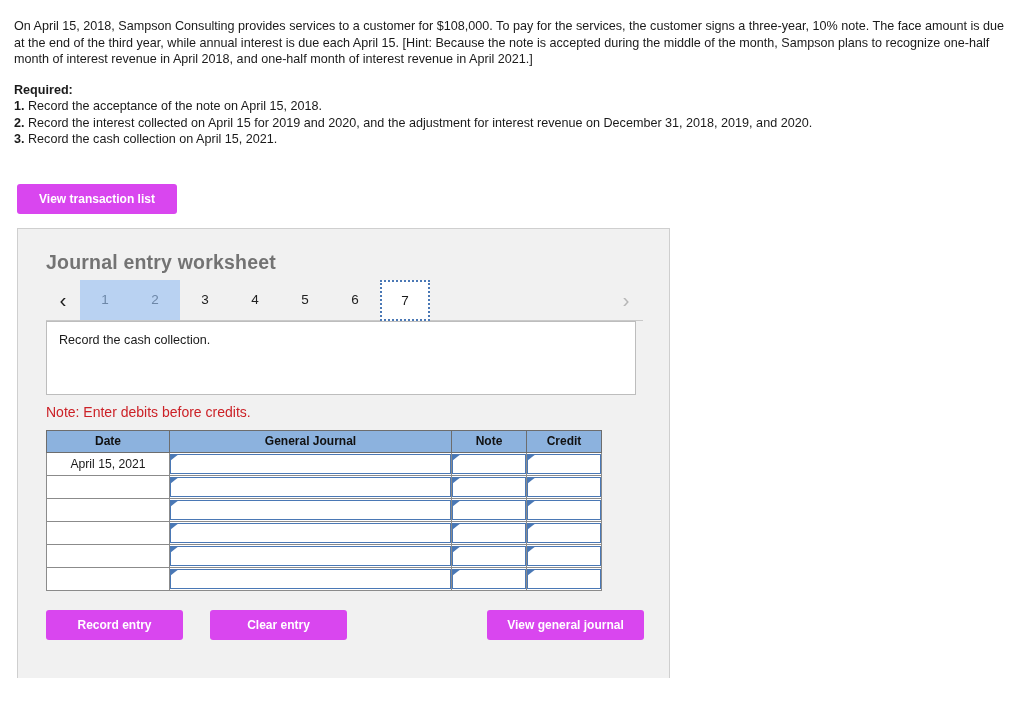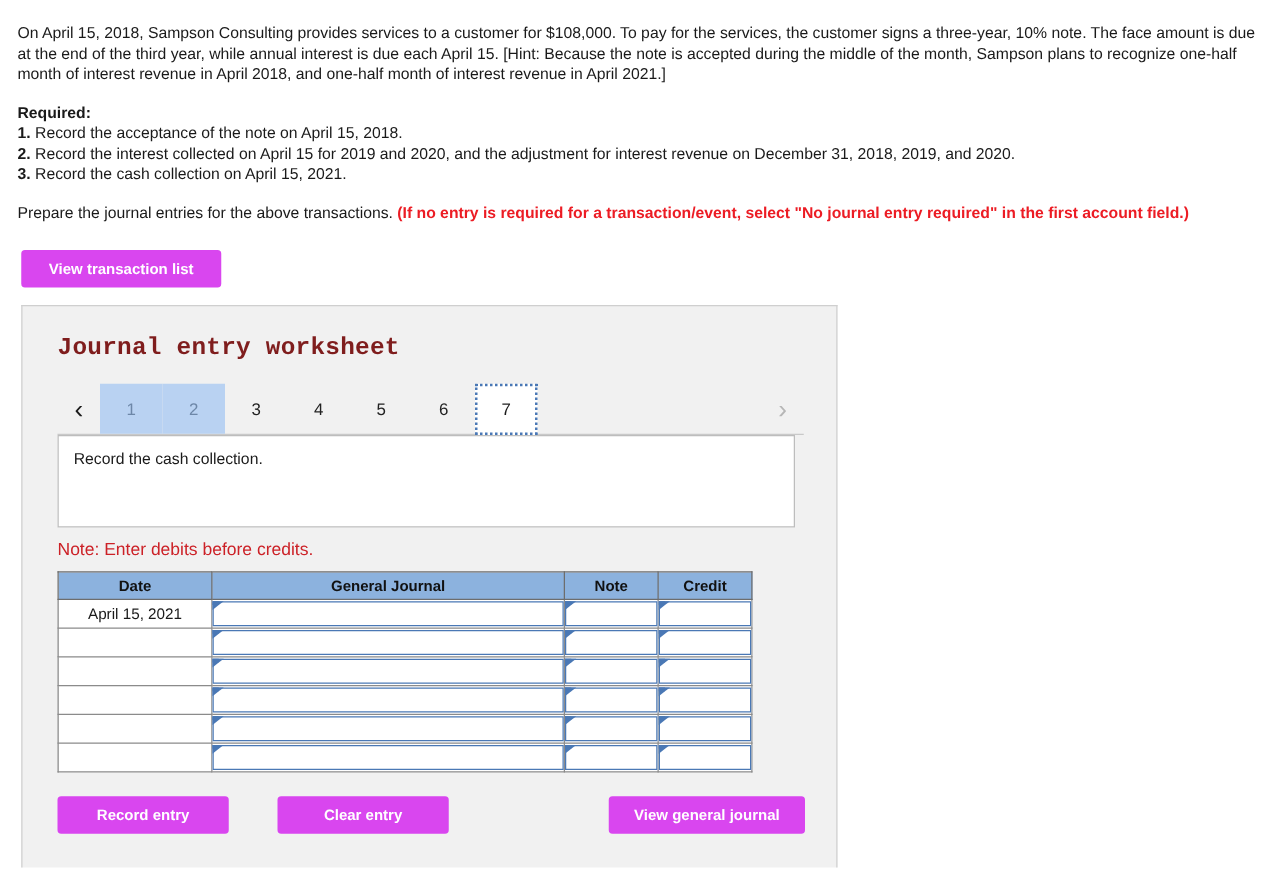--- a/index.html
+++ b/index.html
@@ -68,23 +68,22 @@
     background: #f1f1f1;
     border: 1px solid #cfcfcf;
     border-bottom: none;
     box-sizing: border-box;
     padding: 22px 0 0 28px;
   }
   .panel-title {
     font-size: 19.5px;
     font-weight: bold;
     letter-spacing: 0.2px;
-    margin: 0 0 18px 0;
-    color: #7f1d1d;
-    font-family: Liberation Mono, monospace;
+    margin: 0 0 6px 0;
+    color: #737373;
   }
 
   
   .tabs {
     display: flex;
     align-items: stretch;
     width: 597px;
     height: 41px;
     border-bottom: 1px solid #c9c9c9;
     box-sizing: border-box;
@@ -203,39 +202,38 @@
   }
 
   
   .footer-btns {
     margin: 19px 0 0 0;
     width: 598px;
     display: flex;
     align-items: center;
   }
   .btn-record { width: 137px; }
-  .btn-clear  { width: 137px; margin-left: 39px; }
+  .btn-clear  { width: 137px; margin-left: 27px; }
   .btn-viewgj { width: 157px; margin-left: auto; }
 </style>
 </head>
 <body>
 
 <div class="problem">
   <p>On April 15, 2018, Sampson Consulting provides services to a customer for $108,000. To pay for the services, the customer signs a three-year, 10% note. The face amount is  due at the end of the third year, while annual interest is due each April 15. [Hint: Because the note is accepted during the middle of the month, Sampson plans to recognize one-half month of interest revenue in April 2018, and one-half month of interest revenue in April 2021.]</p>
 
   <div class="para-gap"></div>
 
   <p class="bold">Required:</p>
   <p><span class="bold">1.</span><span> Record the acceptance of the note on April 15, 2018.</span></p>
   <p><span class="bold">2.</span><span> Record the interest collected on April 15 for 2019 and 2020, and the adjustment for interest revenue on December 31, 2018, 2019, and 2020.</span></p>
   <p><span class="bold">3.</span><span> Record the cash collection on April 15, 2021.</span></p>
 
   <div class="para-gap"></div>
 
-  <p><span>Prepare the journal entries for the above transactions. </span><span class="red-bold">(If no entry is required for a transaction/event, select "No journal entry required" in the first account field.)</span></p>
 </div>
 
 <div class="vt-wrap">
   <button class="btn-blue vt-btn">View transaction list</button>
 </div>
 
 <div class="panel">
 
   <div class="panel-title">Journal entry worksheet</div>
 

